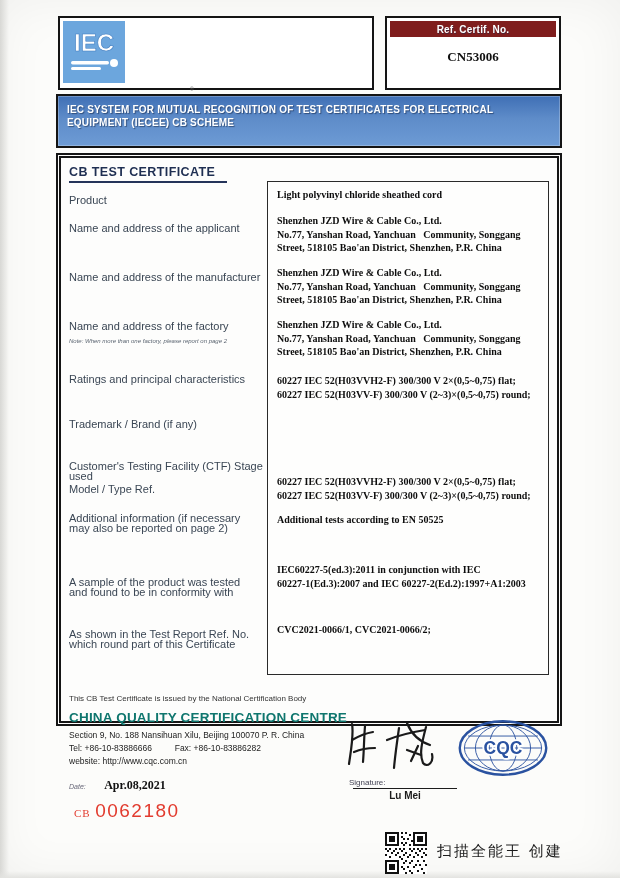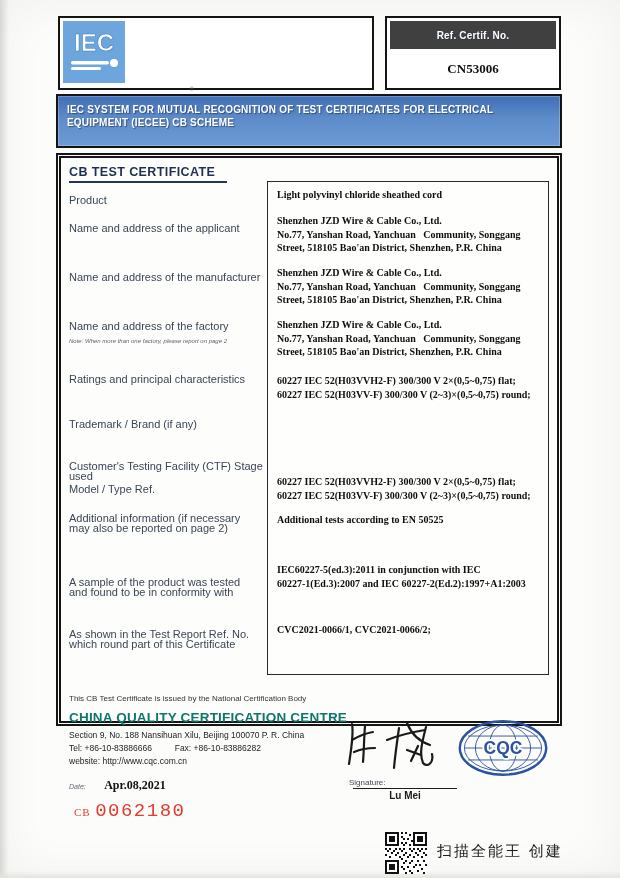--- a/index.html
+++ b/index.html
@@ -11,21 +11,21 @@
         background:linear-gradient(0deg,#e3e3e0,rgba(227,227,224,0));}
 
   
   .logo-box{position:absolute;left:58px;top:16px;width:316px;height:74px;background:#fff;
         border:2px solid #141414;box-sizing:border-box;padding:3px;display:flex;gap:3px;}
   .iec-tile{width:62px;height:62px;background:#6ca6dd;position:relative;flex:none;}
   .iecee-tile{width:86px;height:62px;background:#5f9bd4;position:relative;flex:none;}
   .reg-mark{position:absolute;left:130px;top:68px;font-size:5px;color:#666;}
   .ref-box{position:absolute;left:385px;top:16px;width:176px;height:74px;background:#fff;
         border:2px solid #141414;box-sizing:border-box;padding:3px;}
-  .ref-head{height:28px;background:#404040;color:#fff;font-weight:bold;font-size:10px;
+  .ref-head{height:16px;background:#7f1d1d;color:#fff;font-weight:bold;font-size:10px;
         display:flex;align-items:center;justify-content:center;letter-spacing:0.2px;
         text-shadow:0.5px 0.5px 0.5px rgba(20,40,80,0.5);text-align:center;}
   .ref-val{height:40px;display:flex;align-items:center;justify-content:center;
         font-family:"Liberation Serif",serif;font-weight:bold;font-size:13px;color:#111;}
 
   
   .banner{position:absolute;left:56px;top:94px;width:506px;height:54px;box-sizing:border-box;
         border:2px solid #141414;background:linear-gradient(180deg,#3f6fb5 0%,#5e8cc9 45%,#6d9bd5 100%);
         box-shadow:inset 0 0 0 1px rgba(255,255,255,0.25);
         color:#fff;font-weight:bold;font-size:10px;line-height:13px;letter-spacing:0.2px;
@@ -53,21 +53,21 @@
   .sig-block{position:absolute;left:248px;top:560px;width:150px;height:80px;}
   .sig-script{position:absolute;left:28px;top:0px;}
   .sig-label{position:absolute;left:0px;top:60px;font-size:8px;color:#445;margin-left:40px;}
   .sig-line{position:absolute;left:44px;top:70px;width:104px;border-top:1.5px solid #1c1c1c;}
   .sig-name{position:absolute;left:44px;top:72px;width:104px;text-align:center;font-size:10px;font-weight:bold;color:#1c1c1c;}
   .cqc-logo{position:absolute;left:396px;top:560px;}
 
   
   .stamp{position:absolute;left:62px;top:800px;color:#e23b2e;}
   .stamp-prefix{font-family:"Liberation Serif",serif;font-size:11px;letter-spacing:1px;padding-left:12px;}
-  .stamp-number{font-family:Liberation Mono, monospace;font-size:19px;letter-spacing:1.5px;}
+  .stamp-number{font-family:Liberation Sans, sans-serif;font-size:19px;letter-spacing:1.5px;}
   .qr{position:absolute;left:385px;top:832px;}
   .scan-note{position:absolute;left:437px;top:842px;font-size:15px;color:#1c1c1c;letter-spacing:2px;
         font-family:"DejaVu Sans",sans-serif;}
 </style>
 </head>
 <body>
 
 <div class="page">
   <div class="scan-edge-left"></div>
   <div class="scan-edge-bottom"></div>

